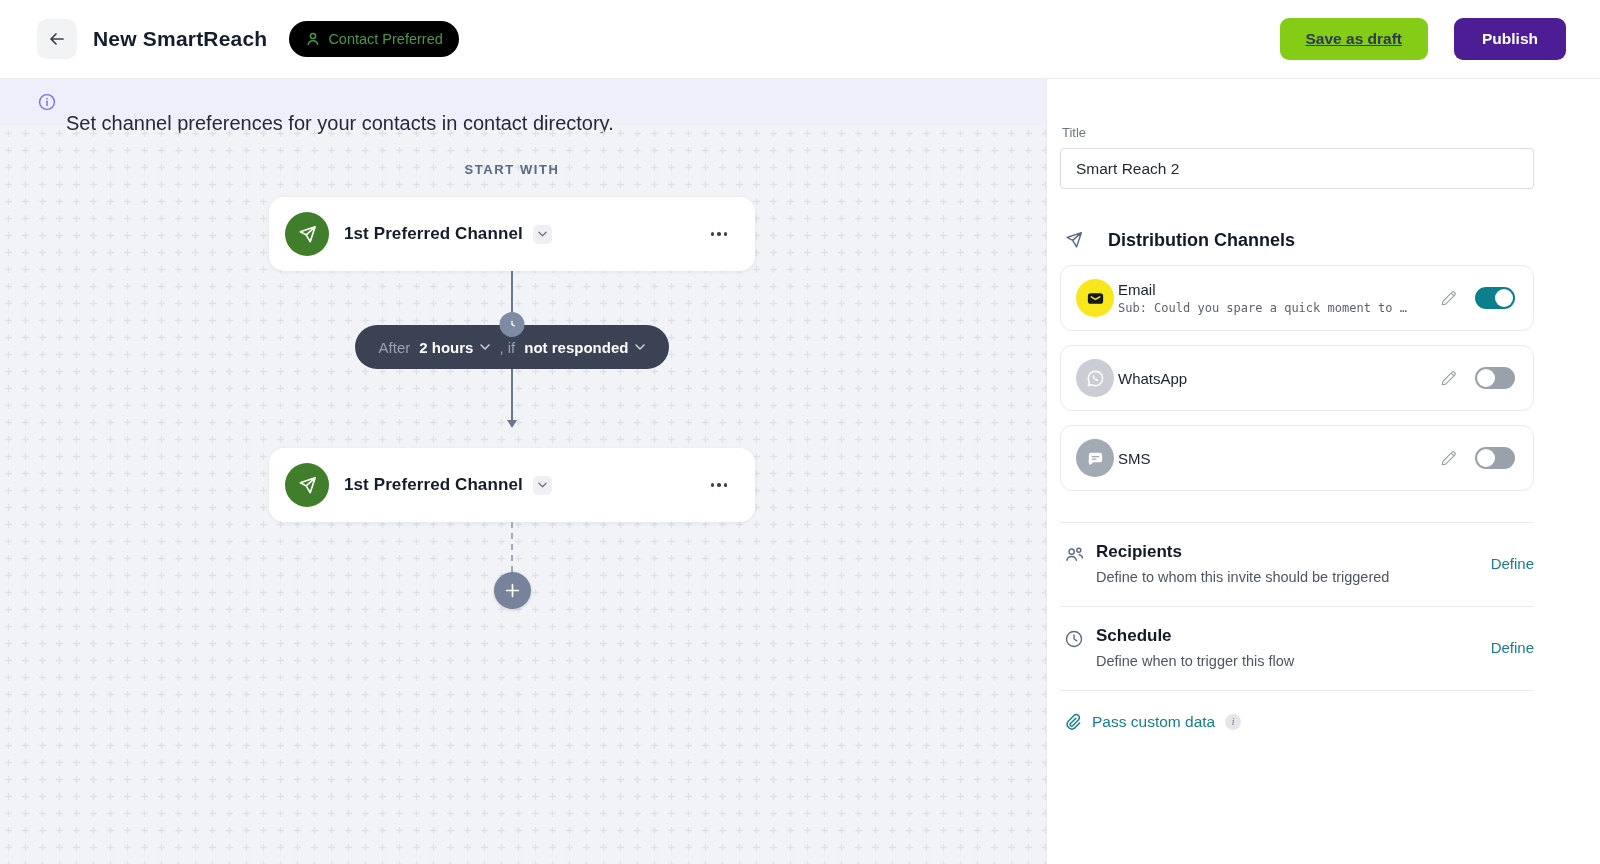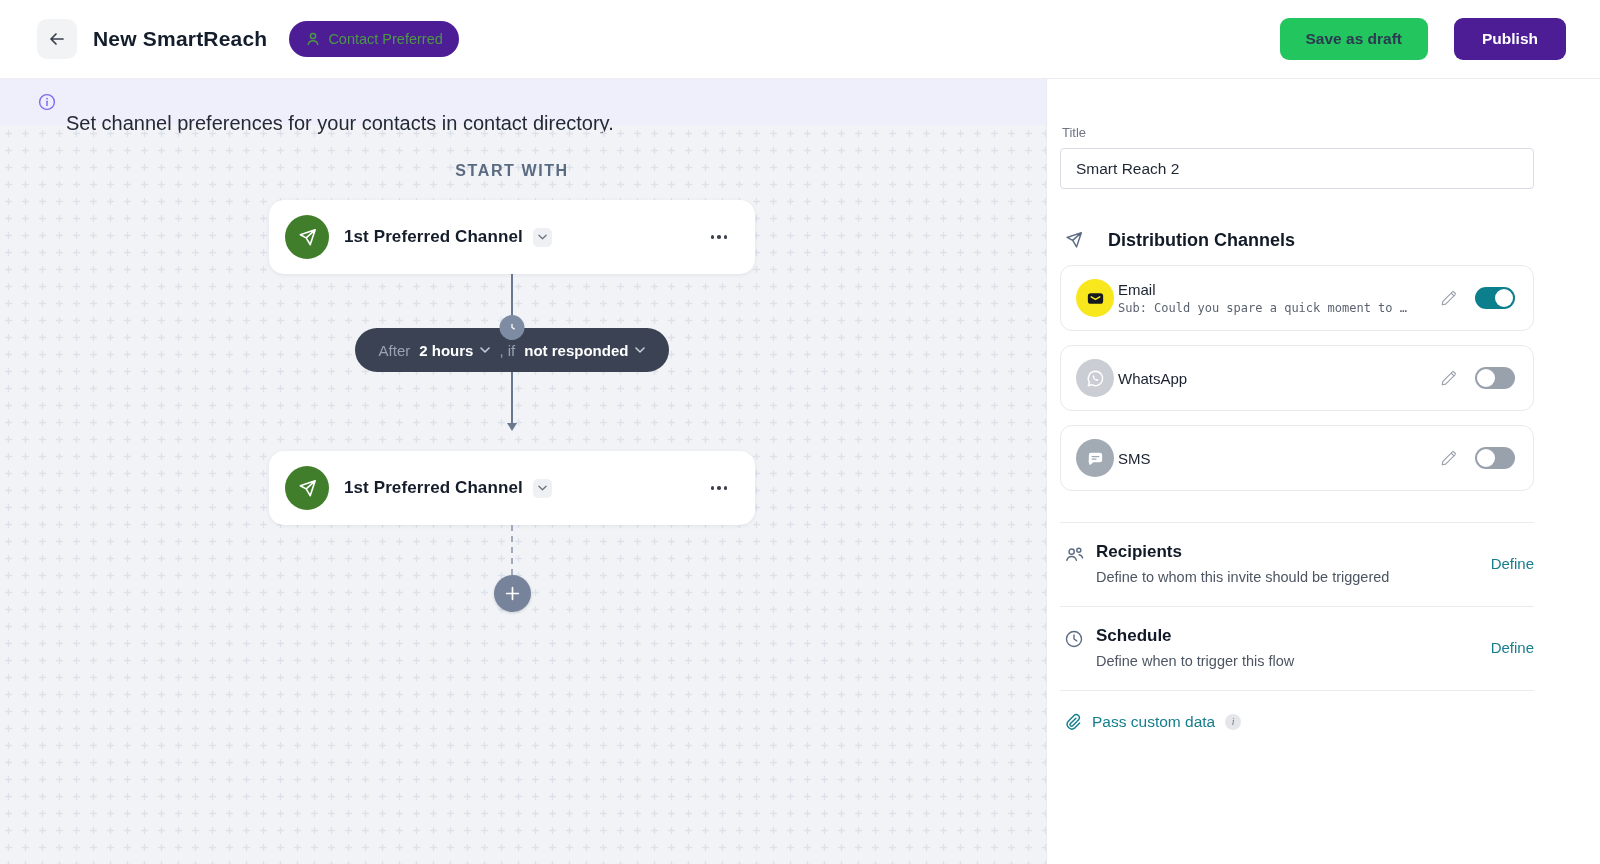--- a/index.html
+++ b/index.html
@@ -14,46 +14,46 @@
   .header {
     height:79px; background:#fff; border-bottom:1px solid #ececf1;
     display:flex; align-items:center; padding:0 34px 0 37px; flex:0 0 auto;
   }
   .back-btn {
     width:40px; height:40px; border-radius:10px; background:#f2f3f5; border:none;
     display:flex; align-items:center; justify-content:center; cursor:pointer; flex:0 0 auto;
   }
   .page-title { font-size:21px; font-weight:bold; color:#141d2b; margin-left:16px; letter-spacing:.2px; }
   .badge {
-    margin-left:22px; height:36px; padding:0 16px; border-radius:18px; background:#4c1d95;
+    margin-left:22px; height:36px; padding:0 16px; border-radius:18px; background:#000000;
     display:flex; align-items:center; gap:7px; color:#4c9845; font-size:14.5px; font-weight:500;
   }
   .header-spacer { flex:1; }
   .btn { height:42px; border:none; border-radius:9px; font-size:15.5px; font-weight:bold; cursor:pointer;
          font-family:"Liberation Sans", sans-serif; }
-  .btn-secondary { background:#22c55e; color:#2c3950; padding:0 26px; }
+  .btn-secondary { background:#84cc16; color:#2c3950; padding:0 26px;text-decoration:underline; }
   .btn-primary-disabled { background:#4c1d95; color:#ffffff; padding:0 28px; margin-left:26px; cursor:default; }
 
   
   .main { flex:1; display:flex; min-height:0; }
 
   
   .canvas { width:1046px; flex:0 0 auto; display:flex; flex-direction:column; background:#f1f3f6; }
   .info-banner {
     height:46px; background:#efeffb; display:flex; align-items:center; padding:0 38px; gap:10px; flex:0 0 auto;
   }
   .info-banner-text { font-size:20px; color:#232a36;margin-top:42px; }
   .flow-area { position:relative; flex:1; overflow:hidden; }
   .dots-svg { position:absolute; inset:0; width:100%; height:100%; }
   .flow-column {
     position:absolute; top:0; left:269px; width:486px;
     display:flex; flex-direction:column; align-items:center;
   }
   .start-label {
-    margin-top:37px; font-size:16px; font-weight:bold; letter-spacing:1.6px; color:#5a6a81;
+    margin-top:37px; font-size:13px; font-weight:bold; letter-spacing:1.6px; color:#5a6a81;
   }
   .node-card {
     margin-top:20px; width:486px; height:74px; background:#fff; border-radius:15px;
     box-shadow:0 1px 4px rgba(20,30,50,.07); display:flex; align-items:center; padding:0 24px 0 16px;
     cursor:pointer;
   }
   .node-icon { width:44px; height:44px; border-radius:50%; background:#417e2b;
     display:flex; align-items:center; justify-content:center; flex:0 0 auto; }
   .node-label { margin-left:15px; font-size:17px; font-weight:bold; color:#151d2a; letter-spacing:.1px; }
   .chevron-chip { margin-left:10px; width:19px; height:19px; border-radius:5px; background:#eef0f3;

